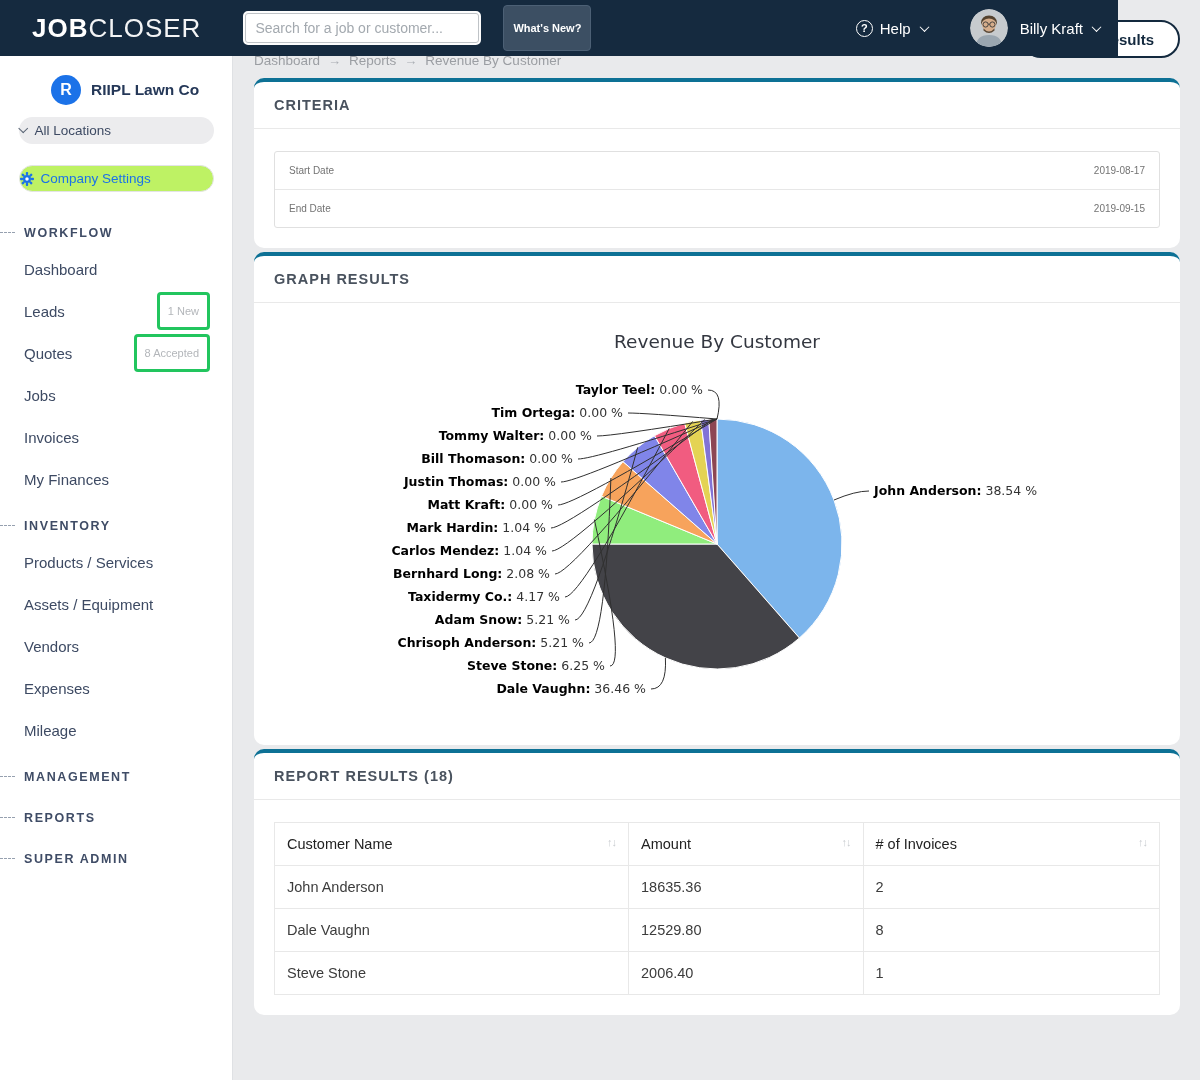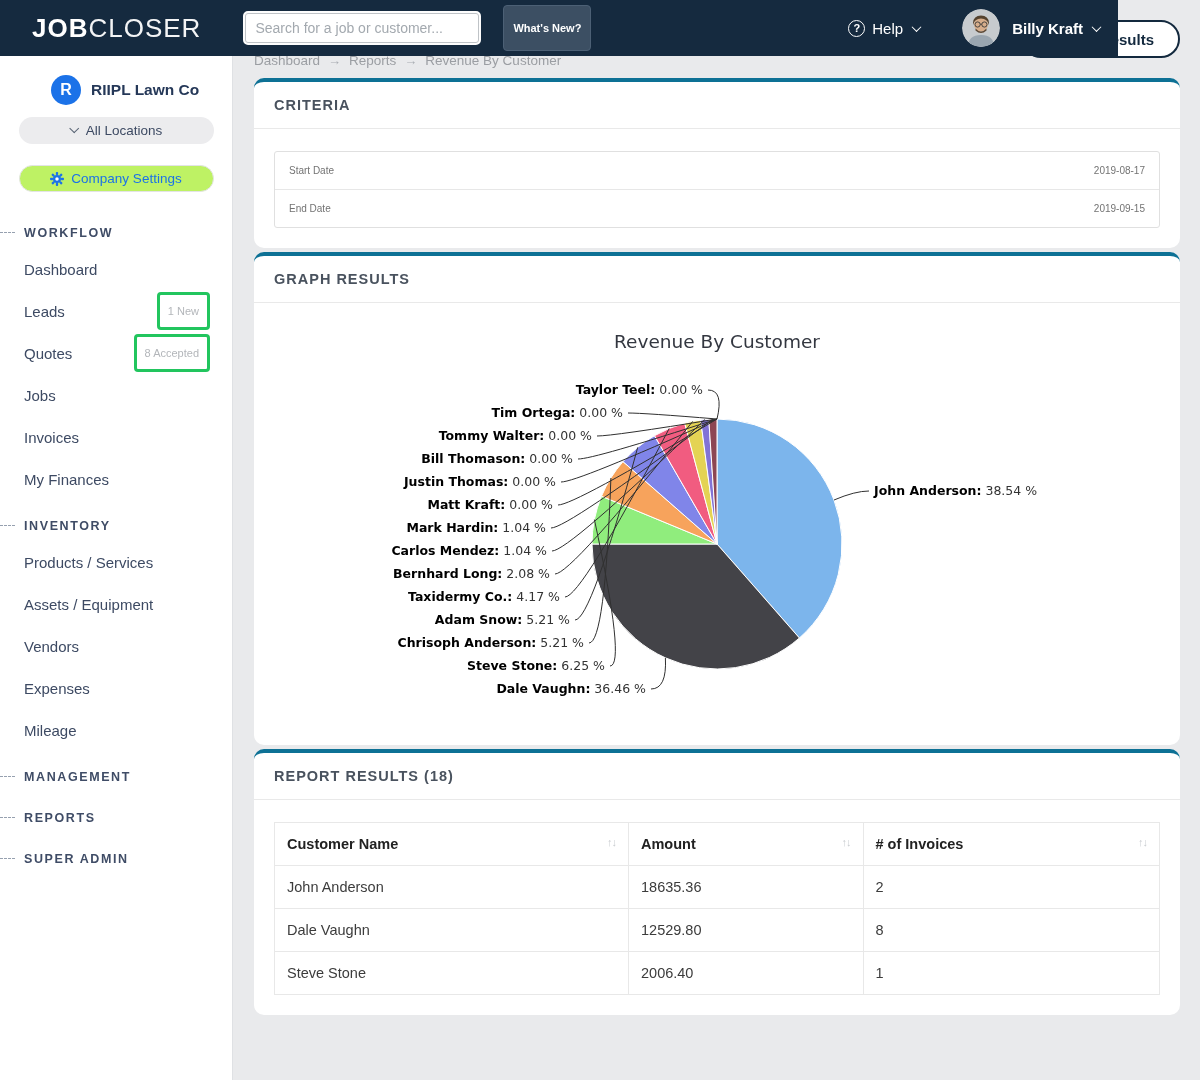--- a/index.html
+++ b/index.html
@@ -18,31 +18,31 @@
   .search-input::placeholder { color:#a3a9af; }
   .whatsnew { margin-left:22px; background:#3c4f63; border:1px solid #4c6075; color:#fff;
             font-size:11px; font-weight:bold; padding:16px 9px; border-radius:4px; cursor:pointer; }
   .top-right { margin-left:auto; display:flex; align-items:center; }
   .help { display:flex; align-items:center; color:#fff; font-size:15px; cursor:pointer; }
   .qmark { width:17px; height:17px; border:1.4px solid #fff; border-radius:50%;
            font-size:11px; font-weight:bold; display:flex; align-items:center; justify-content:center; margin-right:7px; }
   .chev { width:7px; height:7px; border-right:1.7px solid currentColor; border-bottom:1.7px solid currentColor;
           display:inline-block; transform:rotate(45deg) translate(-1px,-1px); margin-left:10px; }
   .avatar { width:38px; height:38px; border-radius:50%; overflow:hidden; margin:0 12px 0 42px; flex:none; }
-  .username { color:#fff; font-size:15px;font-weight:bold; }
+  .username { color:#fff; font-size:15px; }
 
   
   .sidebar { position:fixed; top:56px; left:0; bottom:0; width:233px; background:#fff;
              border-right:1px solid #dfe1e4; padding-top:19px; }
   .company-row { display:flex; align-items:center; padding-left:51px; }
   .company-logo { width:30px; height:30px; border-radius:50%; background:#1b72e8; color:#fff;
              font-weight:800; font-size:16px; display:flex; align-items:center; justify-content:center; }
   .company-name { margin-left:10px; color:#253858; font-size:15.5px; font-weight:600; }
   .pill { margin:12px auto 0; width:195px; height:27px; border-radius:15px; display:flex;
-          align-items:center; justify-content:center; font-size:13.5px; cursor:pointer; }
+          align-items:center; justify-content:flex-start; font-size:13.5px; cursor:pointer; }
   .pill.locations { background:#ececee; color:#3d4a63; }
   .pill.locations .chev { color:#5a6575; margin:0 9px 0 0; transform:rotate(45deg) translate(-1px,-2px); }
   .pill.settings { background:#bef264; border:1px solid #e3e4e6; color:#1b72e8; margin-top:21px; }
   .pill.settings svg { margin-right:7px; }
   .nav { margin-top:26px; }
   .nav-section { position:relative; padding-left:24px; height:30px; display:flex; align-items:center;
           font-size:12.5px; font-weight:bold; letter-spacing:1.6px; color:#3f4c66; margin-top:11px; cursor:pointer; }
   .nav-section::before { content:""; position:absolute; left:0; top:14px; width:15px;
           border-top:1.6px dashed #96a0af; }
   .nav-item { display:flex; align-items:center; justify-content:space-between;
@@ -66,21 +66,21 @@
   .card-body { padding:22px 20px 20px; }
   .card-body.chart-body { padding:0; }
 
   .kv-box { border:1px solid #e0e0e0; border-radius:3px; }
   .kv-row { display:flex; justify-content:space-between; padding:13px 14px; font-size:10px; color:#737373; }
   .kv-row + .kv-row { border-top:1px solid #e7e7e7; }
 
   .report-table { width:100%; border-collapse:collapse; border:1px solid #dedede; }
   .report-table th, .report-table td { border:1px solid #e8e8e8; padding:13px 12px;
           text-align:left; font-size:14.5px; color:#3c3c3c; }
-  .report-table th { font-weight:bold; color:#222; cursor:pointer; }
+  .report-table th { font-weight:normal; color:#222; cursor:pointer; }
   .report-table th .sort { float:right; color:#c9ccd0; font-size:11px; letter-spacing:-1px; }
   .report-table col.c1 { width:40%; } .report-table col.c2 { width:26.5%; }
 
   svg.pie text { font-family:"DejaVu Sans","Liberation Sans",sans-serif; }
 </style>
 </head>
 <body>
 
 <div class="topbar">
   <div class="logo"><b>JOB</b><span class="lt">CLOSER</span></div>

